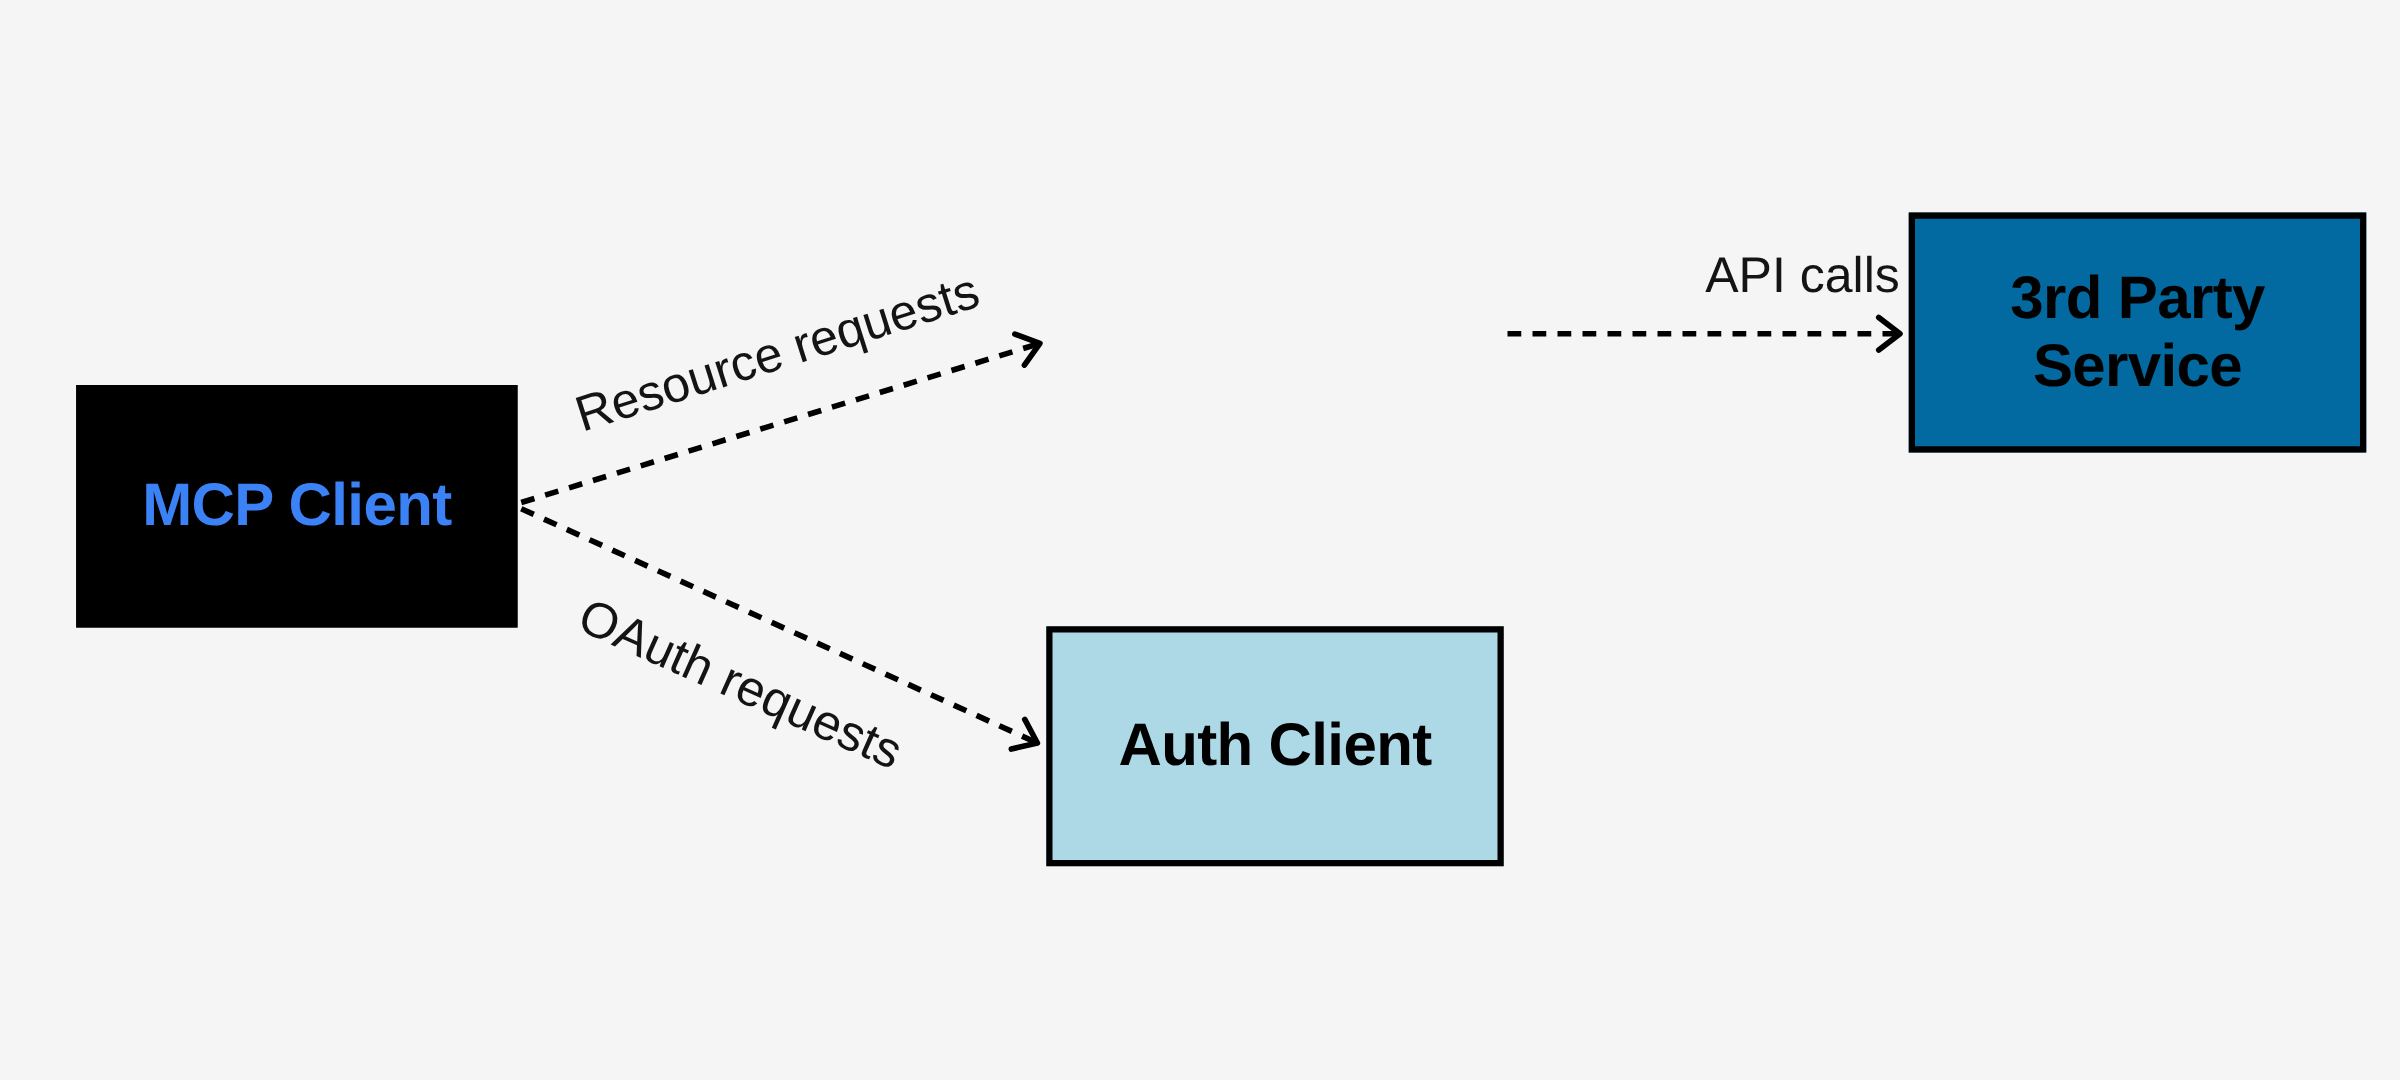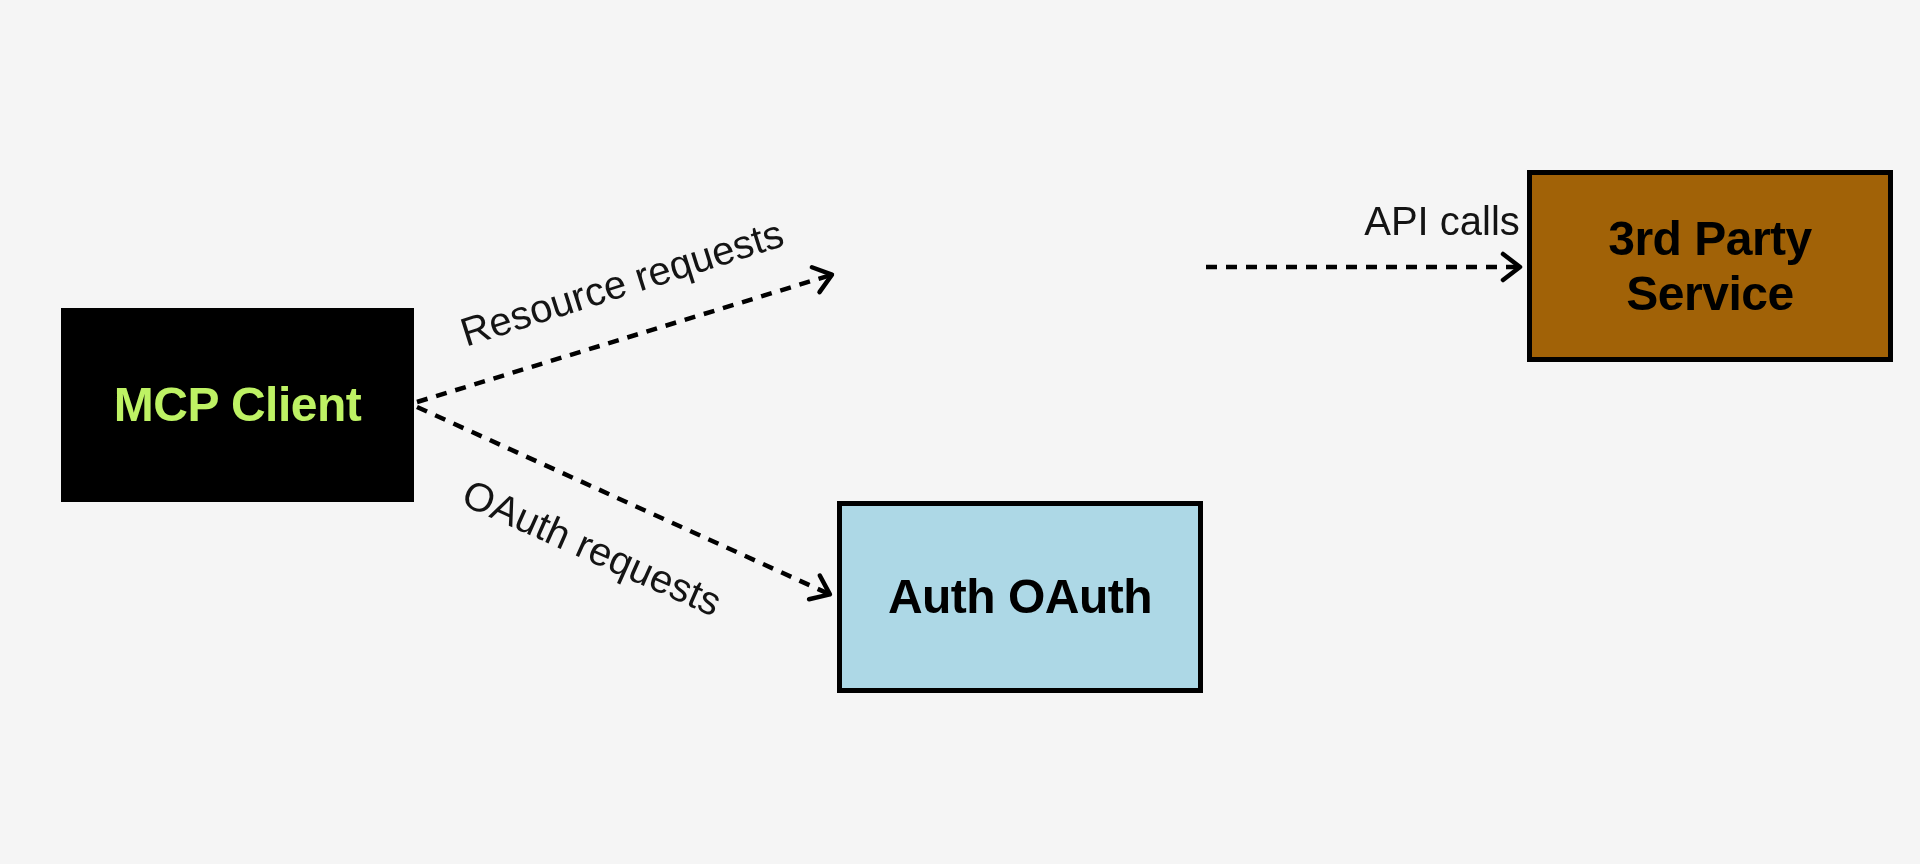--- a/index.html
+++ b/index.html
@@ -78,25 +78,25 @@
     <line x1="1206" y1="267" x2="1519" y2="267" stroke="#000000" stroke-width="4.5" stroke-dasharray="11 9" marker-end="url(#chevron-arrowhead)"></line>
   </svg>
 
   <div class="edge-label edge-label-resource">Resource requests</div>
 
   <div class="edge-label edge-label-oauth">OAuth requests</div>
 
   <div class="edge-label edge-label-api">API calls</div>
 
   <div class="node node-mcp-client" style="background-color: rgb(0, 0, 0);">
-    <span style="color: #bef264; text-align: right;">MCP Client</span>
+    <span style="color: #3b82f6; text-align: right;">MCP Client</span>
   </div>
 
 
   <div class="node node-auth-server" style="background-color: rgb(173, 216, 230);">
-    <span style="color: rgb(0, 0, 0);">Auth OAuth</span>
+    <span style="color: rgb(0, 0, 0);">Auth Client</span>
   </div>
 
-  <div class="node node-third-party" style="background-color: #a16207;">
+  <div class="node node-third-party" style="background-color: #0369a1;">
     <span style="color: rgb(0, 0, 0);">3rd Party Service</span>
   </div>
 
 </div>
 
 </body></html>

